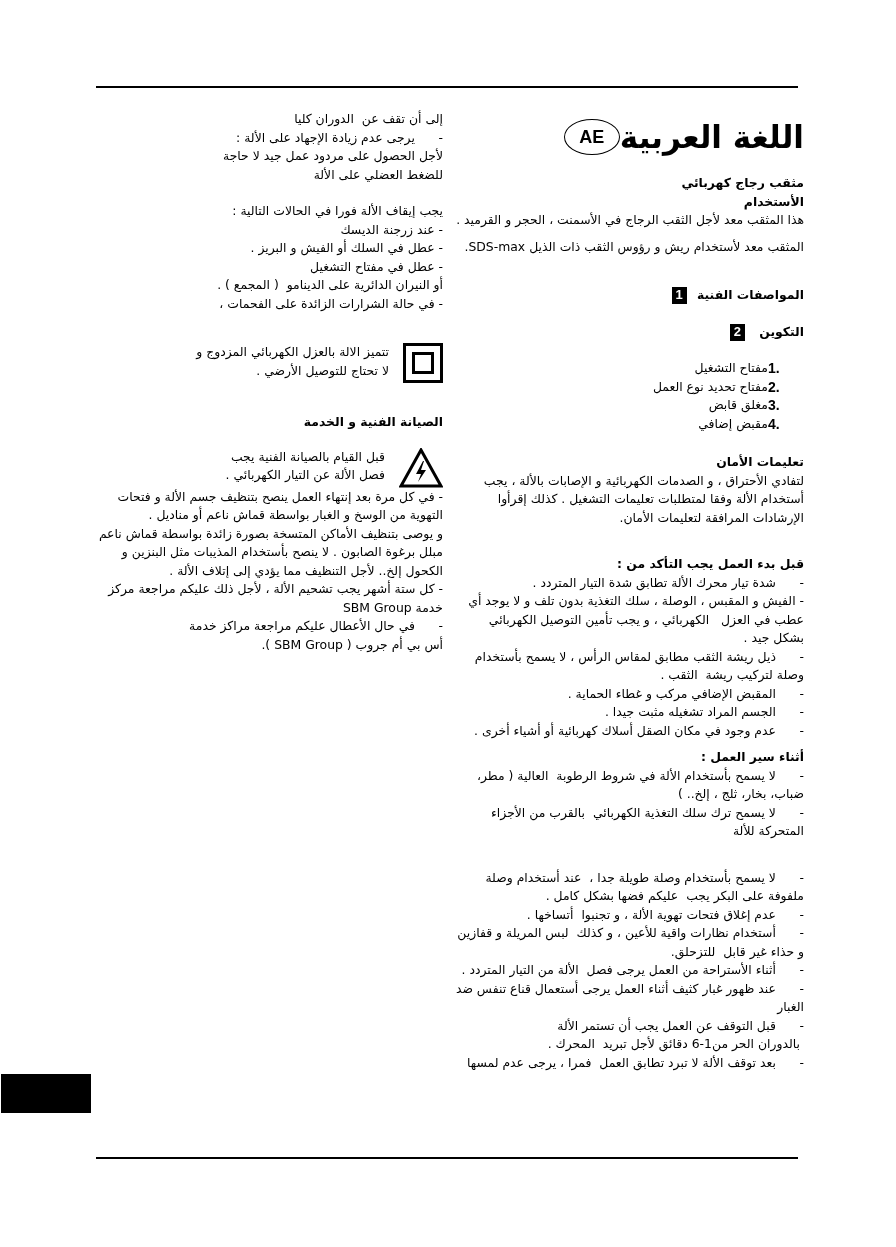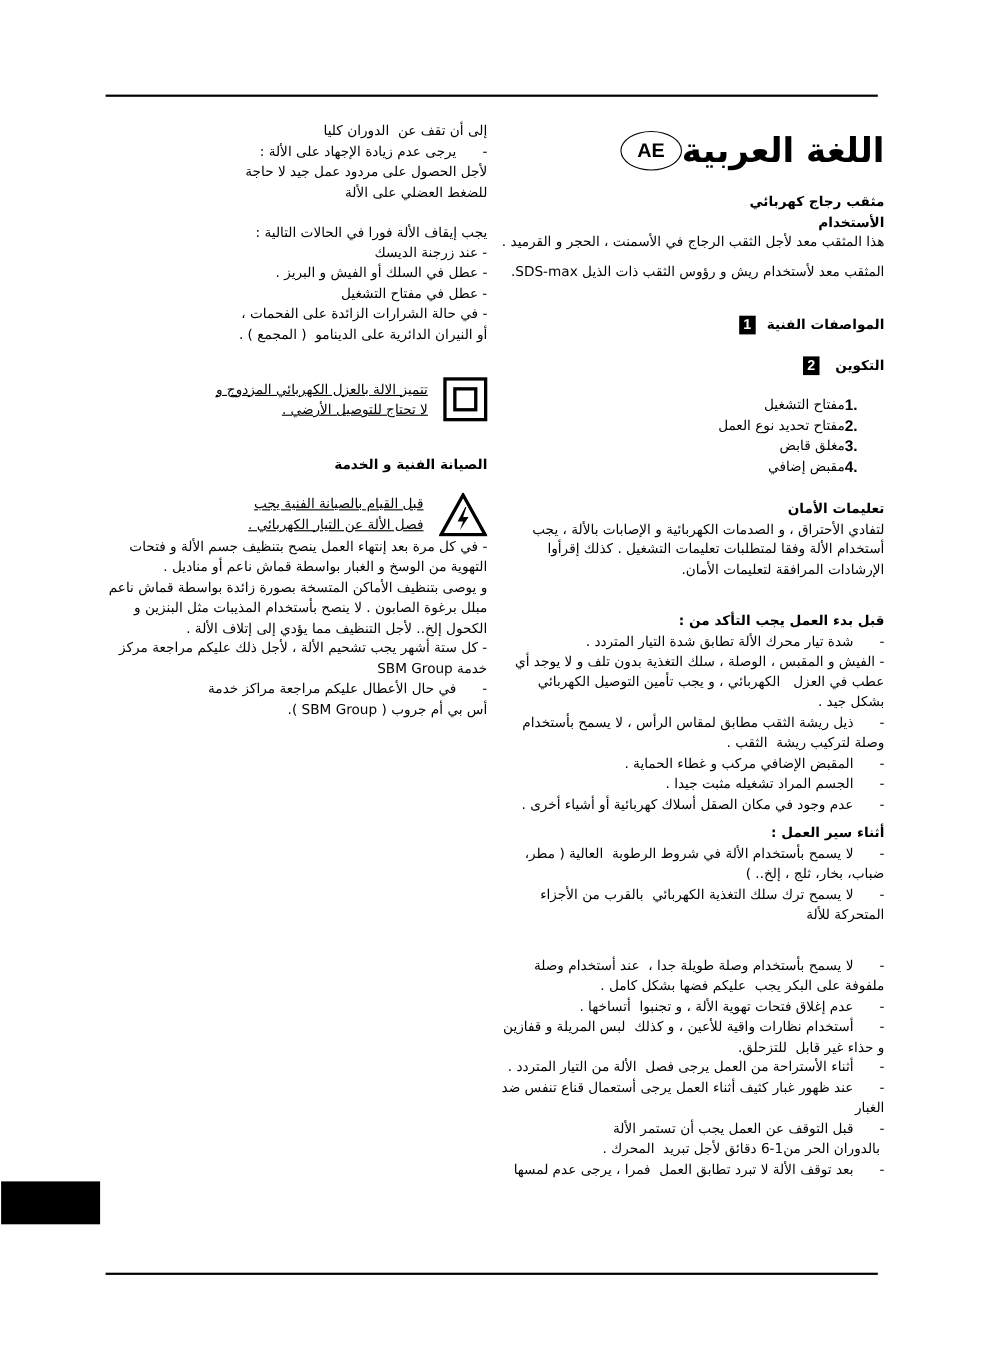--- a/index.html
+++ b/index.html
@@ -21,21 +21,21 @@
   .h { font-weight:bold; font-size:12.4px; }
   .mt8 { margin-top:8px; }
   p { margin:0; }
 
   .sec-num { display:inline-flex; align-items:center; justify-content:center; width:15px; height:17px; background:#000; color:#fff; font-family:"Liberation Sans", sans-serif; font-weight:bold; font-size:13px; margin-right:6px; vertical-align:middle; }
 
   .num-list { margin:0; padding:0; list-style:none; }
   .num-list li { display:flex; flex-direction:row; padding-right:12px; }
   .num-list .n { font-family:"Liberation Sans", sans-serif; font-weight:bold; font-size:14px; width:24px; direction:ltr; text-align:left; }
 
-  .icon-row { display:flex; flex-direction:row; align-items:center;text-decoration:underline; }
+  .icon-row { display:flex; flex-direction:row; align-items:flex-start; }
   .icon-row .txt { padding-right:14px; }
   .class2-icon { width:40px; height:40px; border:3px solid #000; box-sizing:border-box; display:flex; align-items:center; justify-content:center; flex-shrink:0; }
   .class2-icon .inner { width:22px; height:22px; border:3px solid #000; box-sizing:border-box; }
   .warn-icon { width:44px; height:40px; flex-shrink:0; }
 </style>
 </head>
 <body>
 
 <div class="rule top"></div>
 <div class="rule bottom"></div>
@@ -110,22 +110,22 @@
   <div style="padding-right:0px">
     <p style="white-space:pre-wrap">إلى أن تقف عن  الدوران كليا</p>
     <p style="white-space:pre-wrap">-      يرجى عدم زيادة الإجهاد على الألة :</p>
     <p style="padding-left:100px">لأجل الحصول على مردود عمل جيد لا حاجة للضغط العضلي على الألة</p>
   </div>
 
   <p style="margin-top:18px">يجب إيقاف الألة فورا في الحالات التالية :</p>
   <p>- عند زرجنة الديسك</p>
   <p>- عطل في السلك أو الفيش و البريز .</p>
   <p>- عطل في مفتاح التشغيل</p>
+  <p style="white-space:pre-wrap">أو النيران الدائرية على الدينامو  ( المجمع ) .</p>
   <p>- في حالة الشرارات الزائدة على الفحمات ،</p>
-  <p style="white-space:pre-wrap">أو النيران الدائرية على الدينامو  ( المجمع ) .</p>
 
   <div class="icon-row" style="margin-top:30px">
     <div class="class2-icon">
         <div class="inner"></div>
       </div>
     <p class="txt" style="width:200px">تتميز الالة بالعزل الكهربائي المزدوج و لا تحتاج للتوصيل الأرضي .</p>
   </div>
 
   <p class="h" style="margin-top:30px">الصيانة الفنية و الخدمة</p>
 

